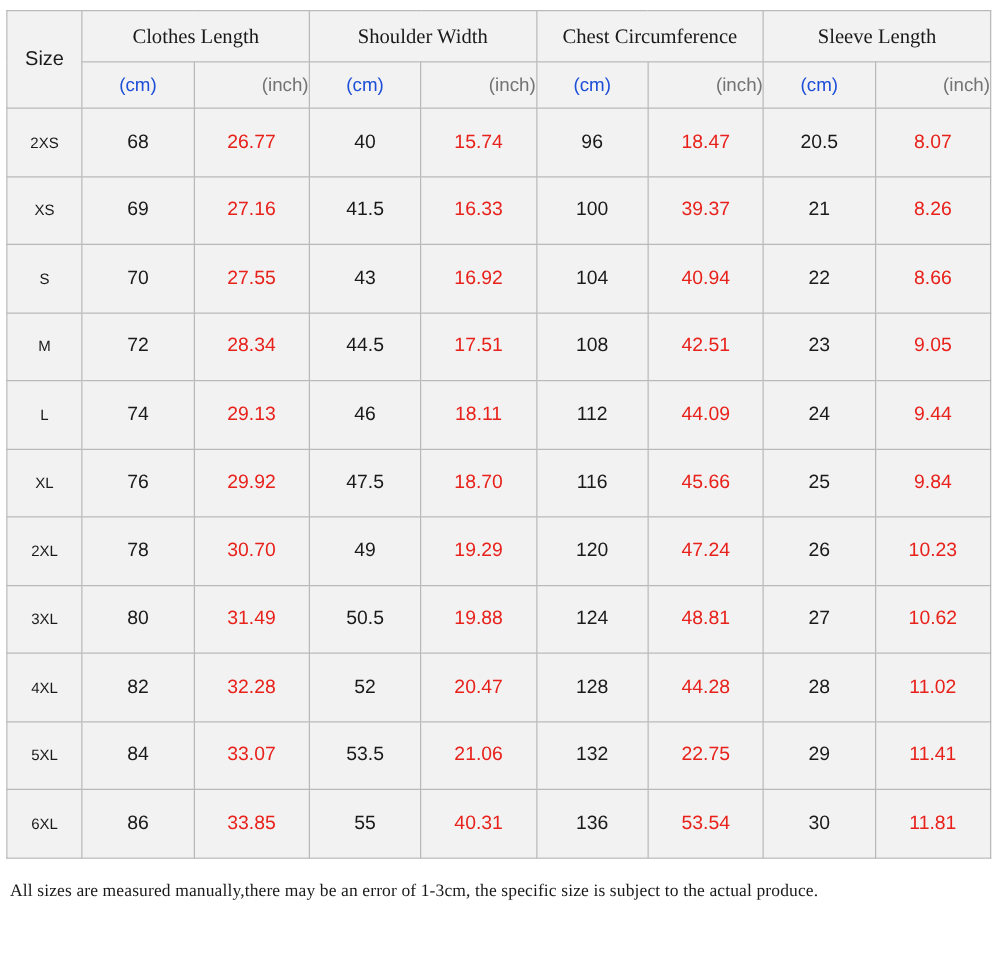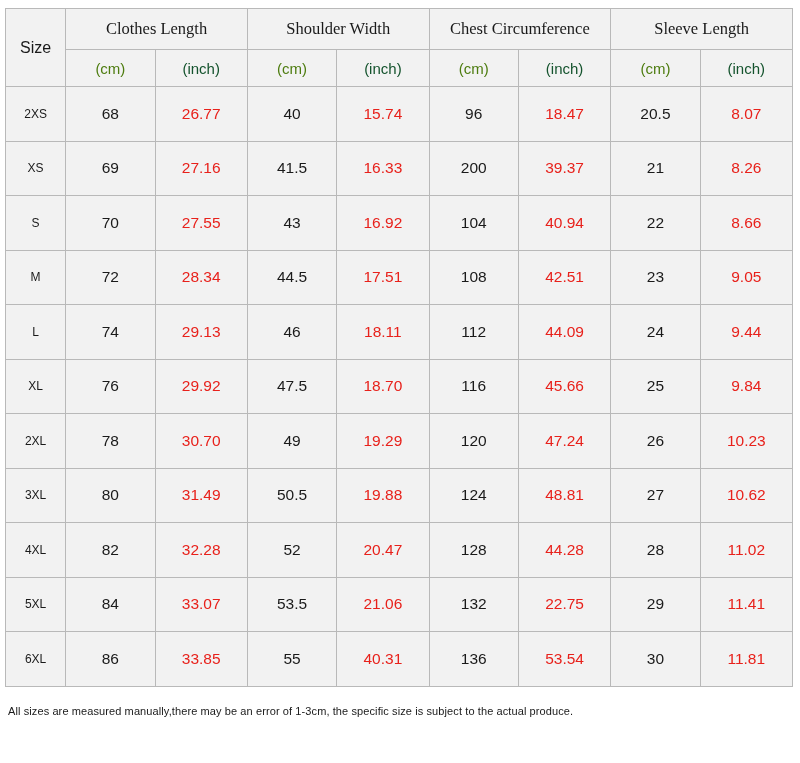--- a/index.html
+++ b/index.html
@@ -48,46 +48,48 @@
   }
   .hdr-size {
     font-size: 16px;
     background: #f2f2f2;
     color: #1a1a1a;
   }
   .hdr-unit {
     height: 36px;
     font-size: 15px;
     background: #f2f2f2;
-    color: #4d7c0f;
+    color: #1d4ed8;
   }
   .hdr-unit.inch {
-    color: #14532d;
+    color: #737373;
+    text-align: right;
   }
   tbody tr {
     height: 54.5px;
   }
   tbody td {
     font-size: 15.5px;
     background: #f2f2f2;
     color: #1a1a1a;
   }
   tbody td.size-cell {
     font-size: 12px;
   }
   tbody td.inch {
     color: #e8211b;
     margin-left: 16px;
   }
   .note {
     margin: 16px 8px 0 8px;
-    font-size: 11px;
+    font-size: 14px;
     line-height: 1.55;
     color: #1a1a1a;
     letter-spacing: 0.1px;
+    font-family: Liberation Serif, serif;
   }
 </style>
 </head>
 <body>
 
 <div class="page">
 
   <table class="size-chart">
     <colgroup>
       <col class="c-size">
@@ -130,21 +132,21 @@
         <td class="inch">18.47</td>
         <td>20.5</td>
         <td class="inch">8.07</td>
       </tr>
       <tr>
         <td class="size-cell">XS</td>
         <td>69</td>
         <td class="inch">27.16</td>
         <td>41.5</td>
         <td class="inch">16.33</td>
-        <td>200</td>
+        <td>100</td>
         <td class="inch">39.37</td>
         <td>21</td>
         <td class="inch">8.26</td>
       </tr>
       <tr>
         <td class="size-cell">S</td>
         <td>70</td>
         <td class="inch">27.55</td>
         <td>43</td>
         <td class="inch">16.92</td>

